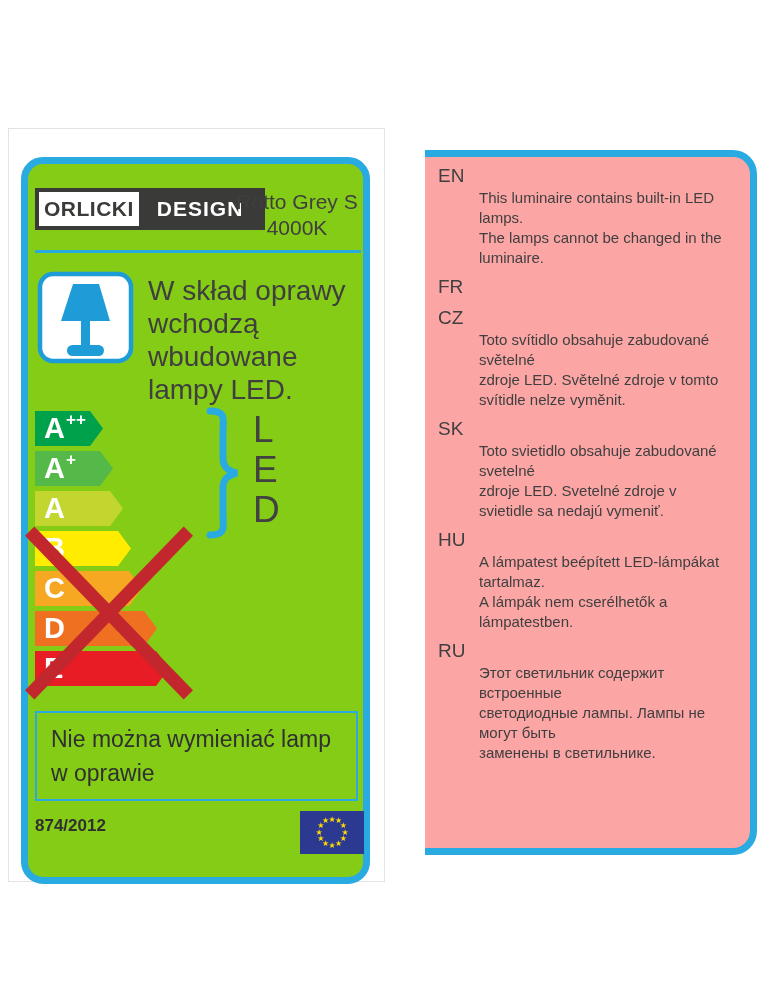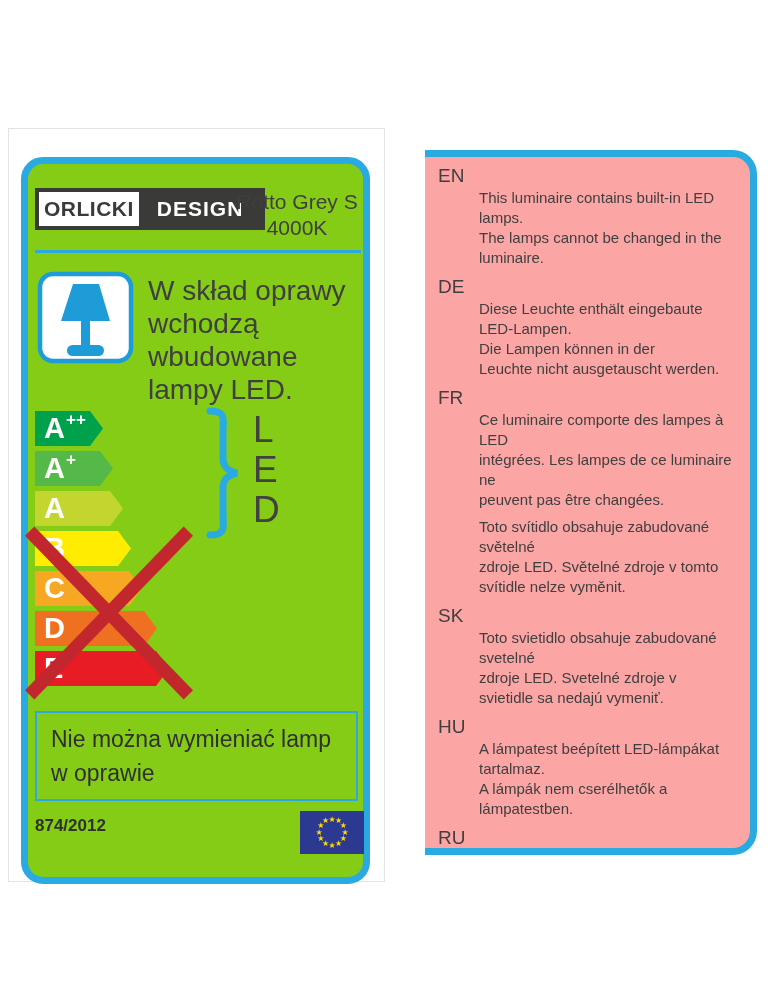--- a/index.html
+++ b/index.html
@@ -204,32 +204,24 @@
 </div>
 
 <div class="right-panel">
   <div>
       <section class="lang-section">
         <div class="lang-code">EN</div>
         <div class="lang-text">This luminaire contains built-in LED lamps.
 The lamps cannot be changed in the luminaire.</div>
       </section>
       <section class="lang-section">
-        <div class="lang-code">DE</div>
-        <div class="lang-text">Diese Leuchte enthält eingebaute LED-Lampen.
-Die Lampen können in der
-Leuchte nicht ausgetauscht werden.</div>
-      </section>
-      <section class="lang-section">
         <div class="lang-code">FR</div>
-        <div class="lang-text">Ce luminaire comporte des lampes à LED
-intégrées. Les lampes de ce luminaire ne
-peuvent pas être changées.</div>
-      </section>
-      <section class="lang-section">
+      </section>
+      <section class="lang-section">
+        <div class="lang-code">CZ</div>
         <div class="lang-text">Toto svítidlo obsahuje zabudované světelné
 zdroje LED. Světelné zdroje v tomto
 svítidle nelze vyměnit.</div>
       </section>
       <section class="lang-section">
         <div class="lang-code">SK</div>
         <div class="lang-text">Toto svietidlo obsahuje zabudované svetelné
 zdroje LED. Svetelné zdroje v
 svietidle sa nedajú vymeniť.</div>
       </section>

